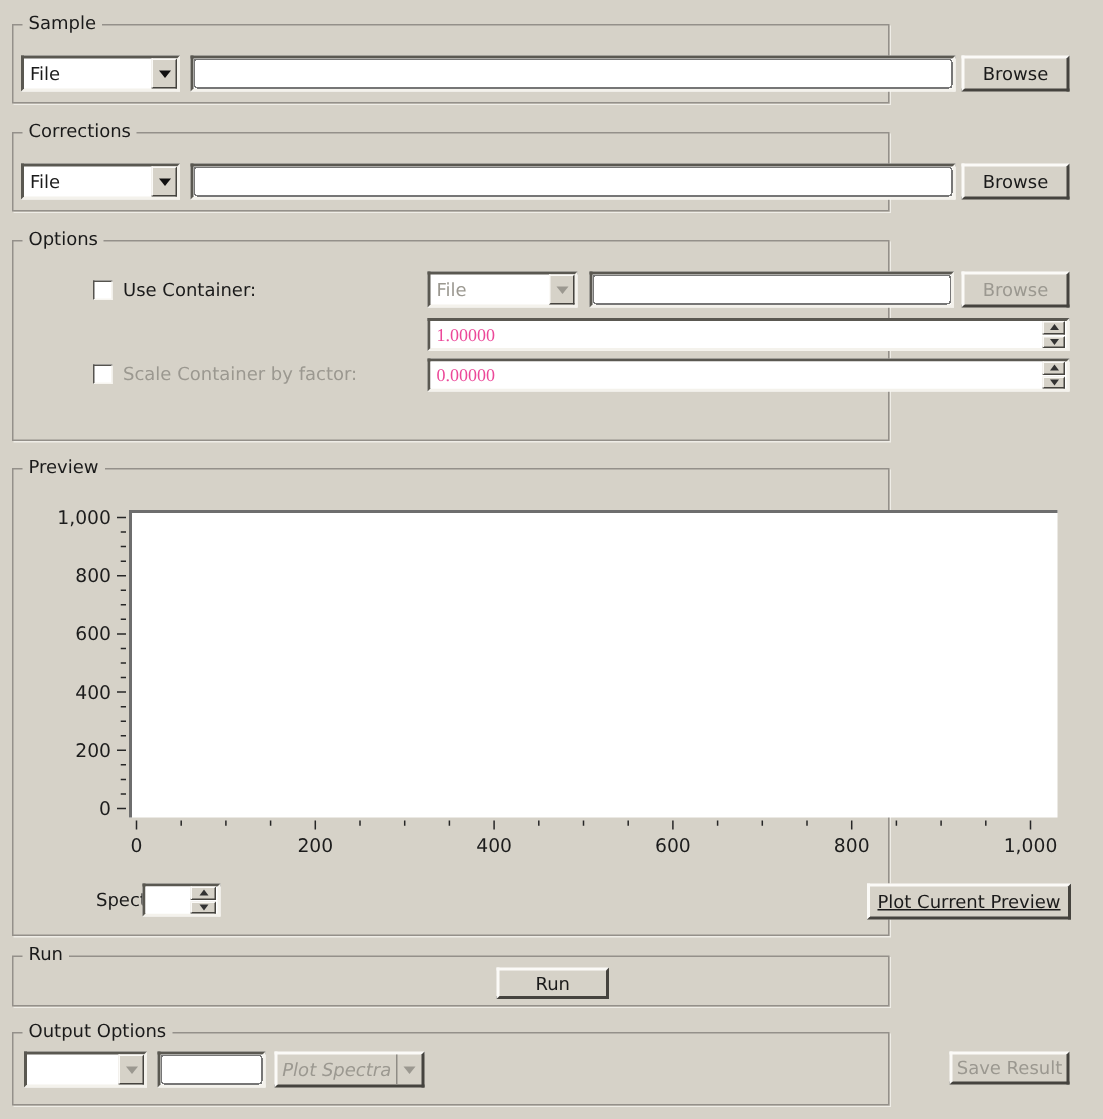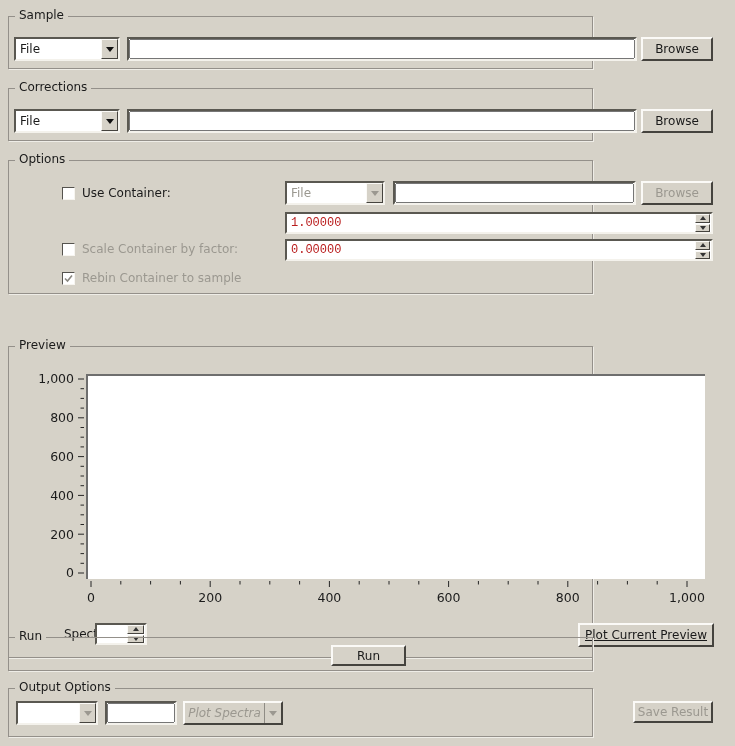--- a/index.html
+++ b/index.html
@@ -55,23 +55,23 @@
   .combo .ctext { flex: 1; padding: 0 4px; white-space: nowrap; overflow: hidden; }
   .combo .drop {
     width: 17px; align-self: stretch;
     display: flex; align-items: center; justify-content: center;
   }
   .tri-down { width:0; height:0; border-left:4px solid transparent; border-right:4px solid transparent; border-top:5px solid #111; }
   .tri-down.gray { border-top-color: #9b9890; }
   .tri-up-s { width:0; height:0; border-left:3px solid transparent; border-right:3px solid transparent; border-bottom:4px solid #333; }
   .tri-dn-s { width:0; height:0; border-left:3px solid transparent; border-right:3px solid transparent; border-top:4px solid #333; }
   input.field {
-    font-family: Liberation Mono, monospace;
+    font-family: Liberation Serif, serif;
     font-size: 12px;
-    color: #b91c1c;
+    color: #ec4899;
     padding: 0 4px;
     outline: none;
     width: 100%; height: 100%;
   }
   .spin { display: flex; align-items: stretch; }
   .spin input { flex: 1; border: none; min-width: 0; }
   .spinbtns { width: 16px; display: flex; flex-direction: column; justify-content: center; gap: 1px; padding-right: 1px; }
   .sbtn { height: 9px; display: flex; align-items: center; justify-content: center; }
   .chkrow { display: flex; align-items: center; gap: 7px; height: 18px; padding-left: 44px; }
   .chk {
@@ -172,31 +172,23 @@
     <span class="spinbtns">
       <span class="sbtn raised-s">
           <span class="tri-up-s"></span>
         </span>
       <span class="sbtn raised-s">
           <span class="tri-dn-s"></span>
         </span>
     </span>
   </div>
 
-  <div class="abs chkrow" style="left:9px;top:108px;">
-    <span class="chk">
-      <svg width="9" height="9" style="visibility: visible;">
-          <path d="M1,4.5 L3.5,7 L8,1.5" stroke="#8a8780" stroke-width="1.6" fill="none"></path>
-        </svg>
-    </span>
-    <span class="lbl dis">Rebin Container to sample</span>
-  </div>
-</div>
-
-<div class="group" style="top:312px;height:312px;margin-top:34px;">
+</div>
+
+<div class="group" style="top:312px;height:312px;">
   <span class="gtitle">Preview</span>
 
   <svg id="plot-svg" class="abs" style="left:0;top:0;" width="717" height="268">
       <rect x="77" y="27" width="619" height="205" fill="#ffffff"></rect>
       <path d="M78,232 L78,28 L696,28" stroke="#6e6e6e" stroke-width="2" fill="none"></path>
       <line x1="82" y1="234" x2="82" y2="240" stroke="#262626" stroke-width="1"></line>
       <text x="82" y="255" text-anchor="middle">0</text>
       <line x1="201.2" y1="234" x2="201.2" y2="240" stroke="#262626" stroke-width="1"></line>
       <text x="201.2" y="255" text-anchor="middle">200</text>
       <line x1="320.4" y1="234" x2="320.4" y2="240" stroke="#262626" stroke-width="1"></line>

